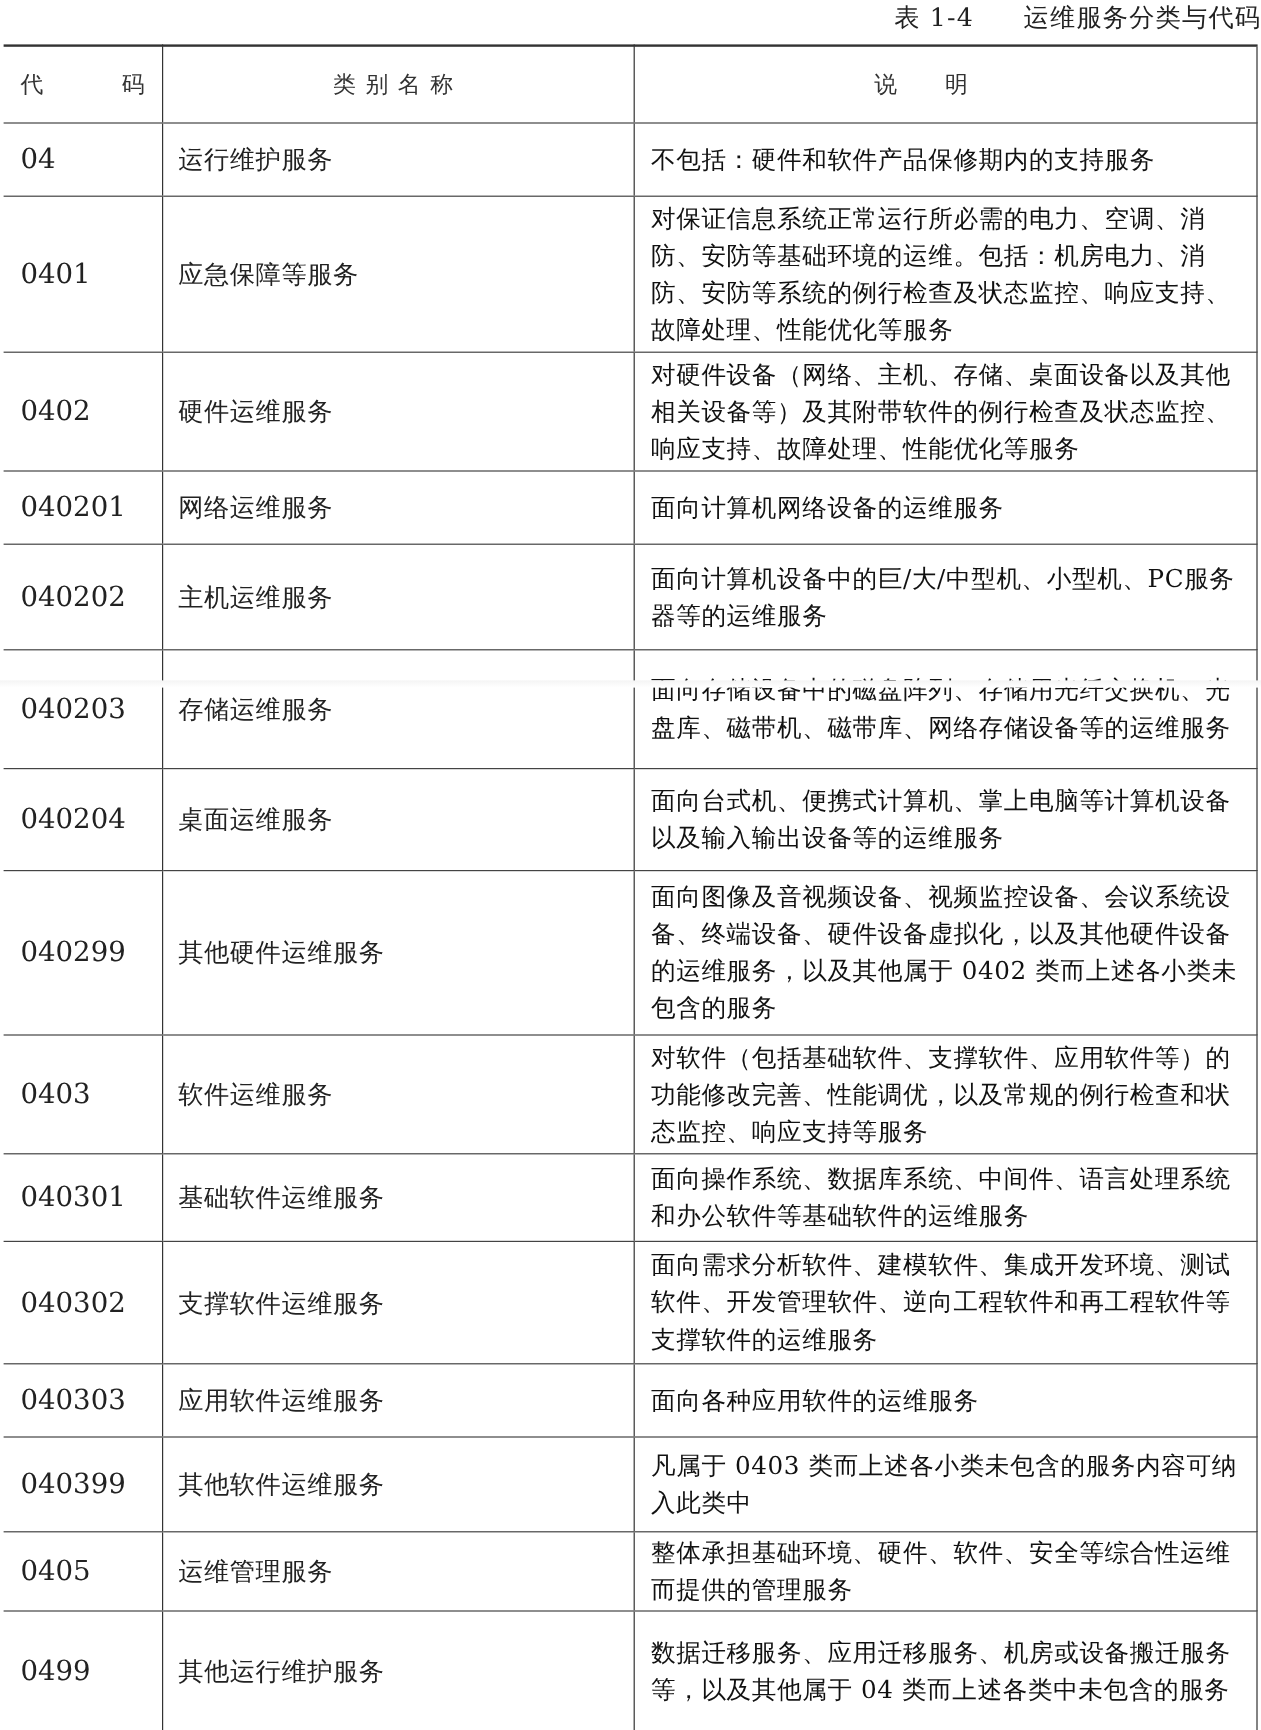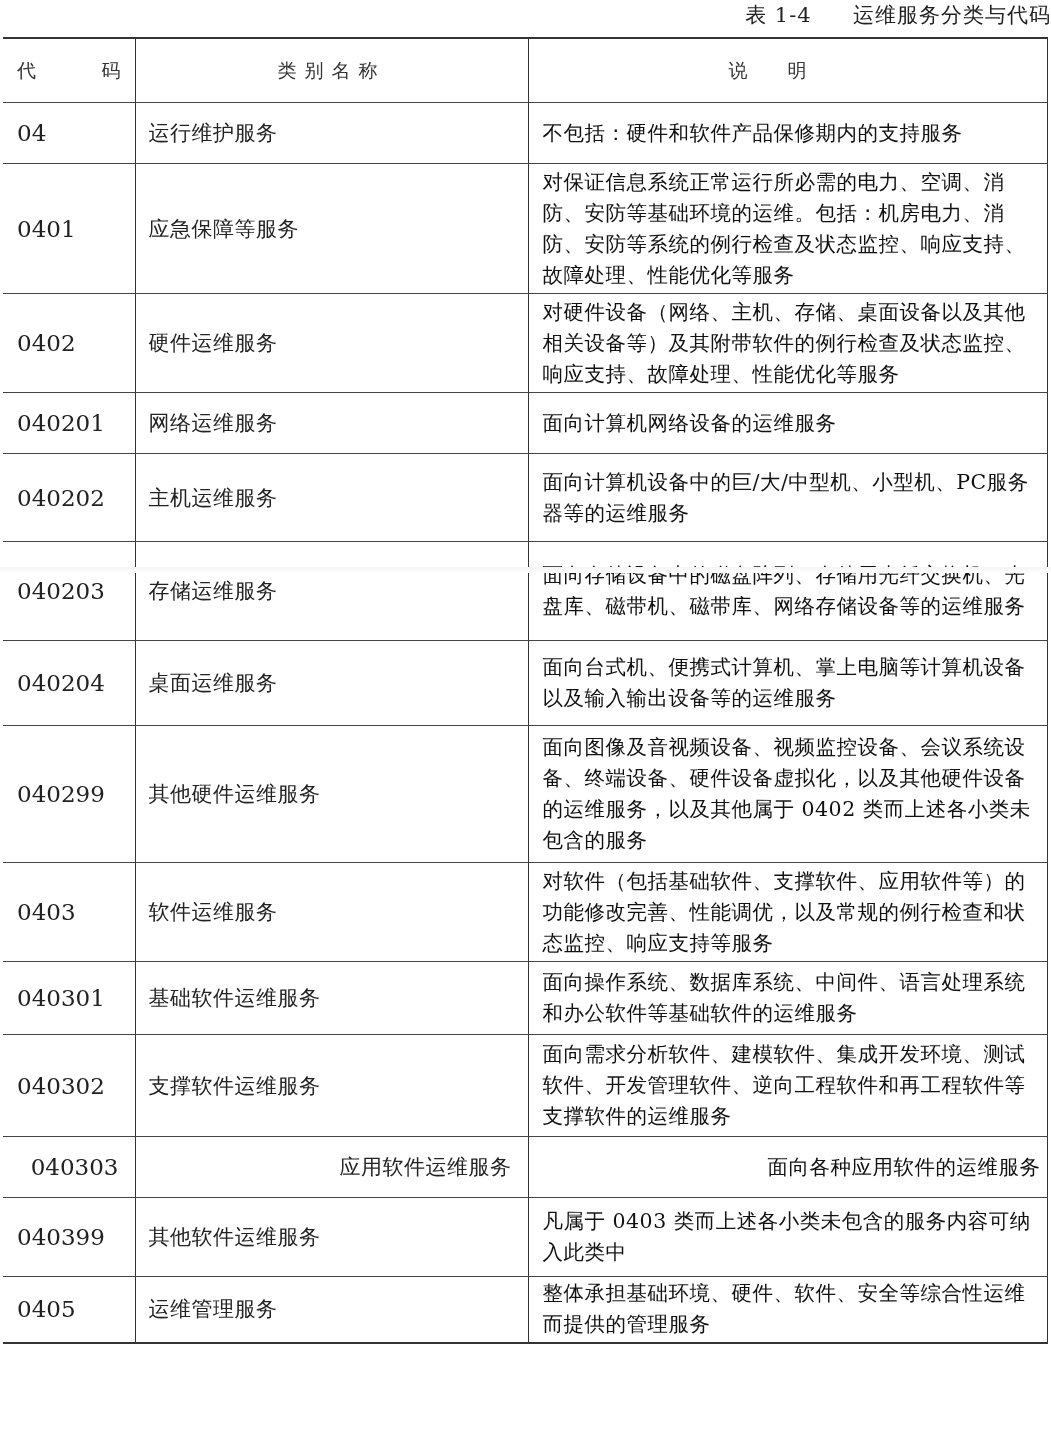--- a/index.html
+++ b/index.html
@@ -117,31 +117,36 @@
       <tr style="height: 73px;">
         <td class="code">040301</td>
         <td class="name">基础软件运维服务</td>
         <td class="desc">面向操作系统、数据库系统、中间件、语言处理系统和办公软件等基础软件的运维服务</td>
       </tr>
       <tr style="height: 102px;">
         <td class="code">040302</td>
         <td class="name">支撑软件运维服务</td>
         <td class="desc">面向需求分析软件、建模软件、集成开发环境、测试软件、开发管理软件、逆向工程软件和再工程软件等支撑软件的运维服务</td>
       </tr>
-      <tr style="height: 38px; text-align: right;">
+      <tr style="height: 38px;">
         <td class="code">040303</td>
         <td class="name">应用软件运维服务</td>
         <td class="desc">面向各种应用软件的运维服务</td>
       </tr>
       <tr style="height: 79px;">
         <td class="code">040399</td>
         <td class="name">其他软件运维服务</td>
         <td class="desc">凡属于 0403 类而上述各小类未包含的服务内容可纳入此类中</td>
       </tr>
       <tr style="height: 66px;">
         <td class="code">0405</td>
         <td class="name">运维管理服务</td>
         <td class="desc">整体承担基础环境、硬件、软件、安全等综合性运维而提供的管理服务</td>
       </tr>
+      <tr style="height: 101px;">
+        <td class="code">0499</td>
+        <td class="name">其他运行维护服务</td>
+        <td class="desc">数据迁移服务、应用迁移服务、机房或设备搬迁服务等，以及其他属于 04 类而上述各类中未包含的服务</td>
+      </tr>
     </tbody>
 </table>
 
 <div class="page-seam"></div>
 
 </body></html>

